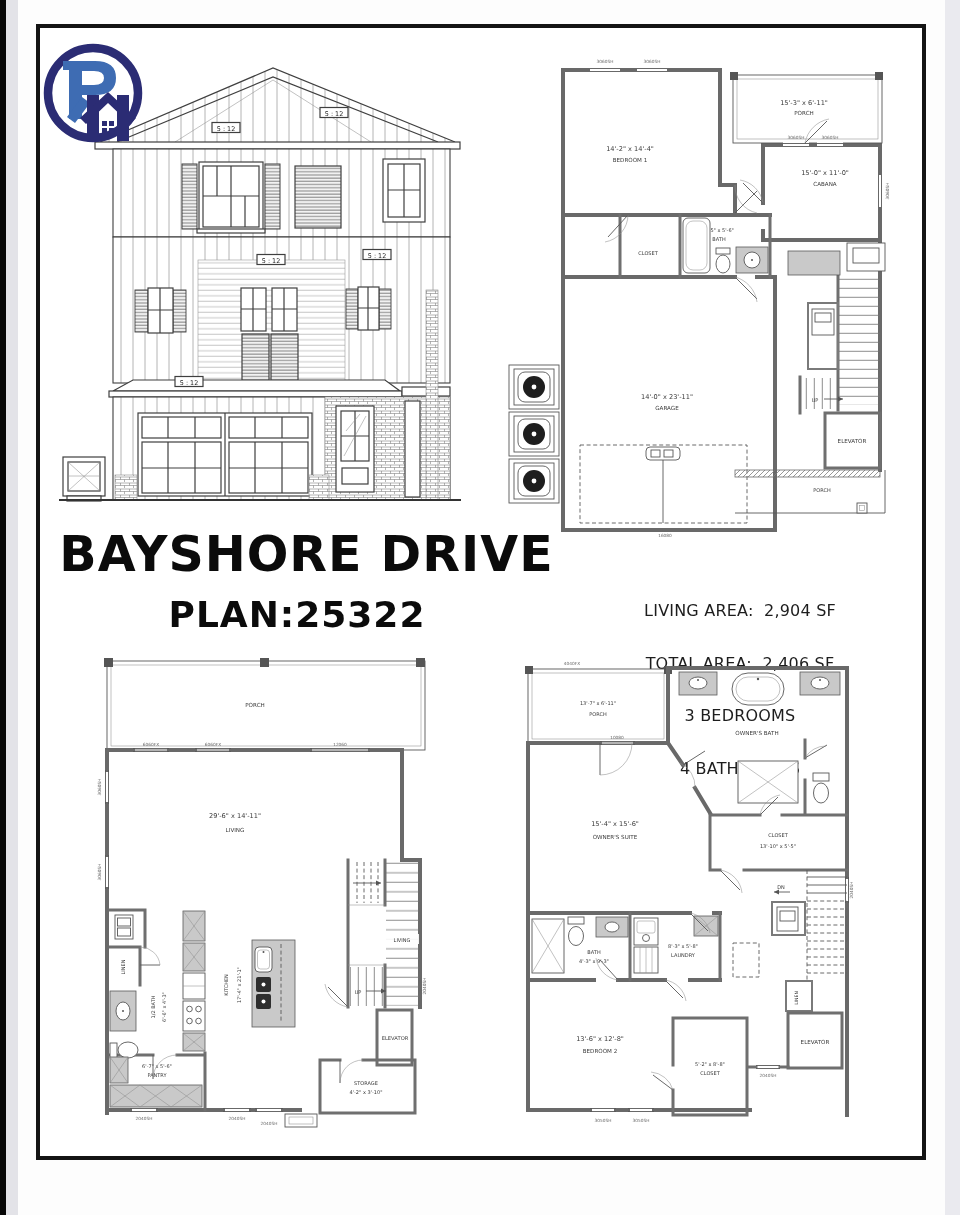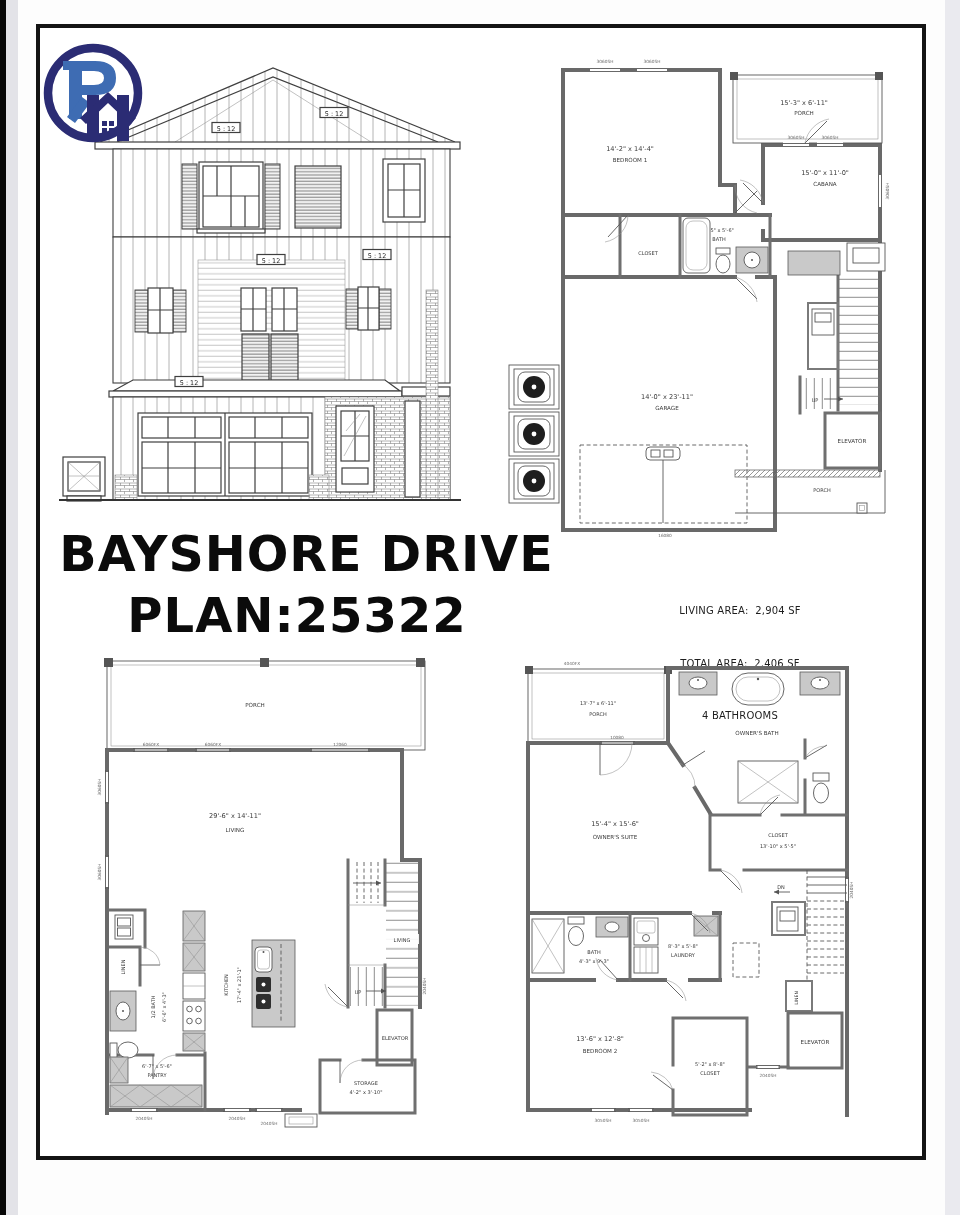--- a/index.html
+++ b/index.html
@@ -4,22 +4,22 @@
 <style>
   html,body{margin:0;padding:0;background:#fff;font-family:"DejaVu Sans",sans-serif;}
   .sheet{position:relative;width:960px;height:1215px;background:#fdfdfd;overflow:hidden;}
   .edgeL1{position:absolute;left:0;top:0;width:6px;height:1215px;background:#060606;}
   .edgeL2{position:absolute;left:6px;top:0;width:12px;height:1215px;background:#e3e3e8;}
   .edgeR{position:absolute;left:945px;top:0;width:15px;height:1215px;background:#eaeaef;}
   .border{position:absolute;left:36px;top:24px;width:882px;height:1128px;border:4px solid #141414;background:#fff;}
   svg{position:absolute;}
   .title{position:absolute;left:36px;top:524px;width:522px;text-align:center;color:#0b0b0b;font-weight:bold;}
   .title .l1{font-size:49px;line-height:62px;letter-spacing:1px;white-space:nowrap;padding-left:19px;}
-  .title .l2{font-size:48px;line-height:58px;letter-spacing:1px;}
-  .summary{position:absolute;left:594px;top:567px;width:292px;text-align:center;color:#1d1d1d;font-size:10px;line-height:17.5px;white-space:pre;letter-spacing:.2px;}
+  .title .l2{font-size:36px;line-height:58px;letter-spacing:1px;}
+  .summary{position:absolute;left:594px;top:567px;width:292px;text-align:center;color:#1d1d1d;font-size:16px;line-height:17.5px;white-space:pre;letter-spacing:.2px;}
   
   text{font-family:"DejaVu Sans",sans-serif;fill:#3a3a3a;}
   .rd{font-size:6.6px;text-anchor:middle;}
   .rs{font-size:5.6px;text-anchor:middle;}
   .rx{font-size:5px;text-anchor:middle;}
   .tn{font-size:4.3px;text-anchor:middle;fill:#6a6a6a;}
   .w4{stroke:#696969;stroke-width:4;fill:none;stroke-linecap:square;}
   .w3{stroke:#6f6f6f;stroke-width:3;fill:none;stroke-linecap:square;}
   .w2{stroke:#7a7a7a;stroke-width:2;fill:none;}
   .ln{stroke:#575757;stroke-width:.9;fill:none;}
@@ -187,20 +187,21 @@
   </svg>
 
   <div class="title">
     <div class="l1">BAYSHORE DRIVE</div>
     <div class="l2">PLAN:25322</div>
   </div>
 
   <div class="summary">
     <div>LIVING AREA:  2,904 SF</div>
     <div>TOTAL AREA:  2,406 SF</div>
+    <div>3 BEDROOMS</div>
     <div>4 BATHROOMS</div>
   </div>
 
   <svg style="left:495px;top:55px" width="400" height="495" viewBox="0 0 400 495">
     <defs>
       <pattern id="p1tH" width="10" height="9" patternUnits="userSpaceOnUse">
           <path d="M0,8.3 H10" stroke="#6f6f6f" stroke-width=".8"></path>
         </pattern>
       <pattern id="p1tV" width="8" height="10" patternUnits="userSpaceOnUse">
           <path d="M7.3,0 V10" stroke="#6f6f6f" stroke-width=".8"></path>

